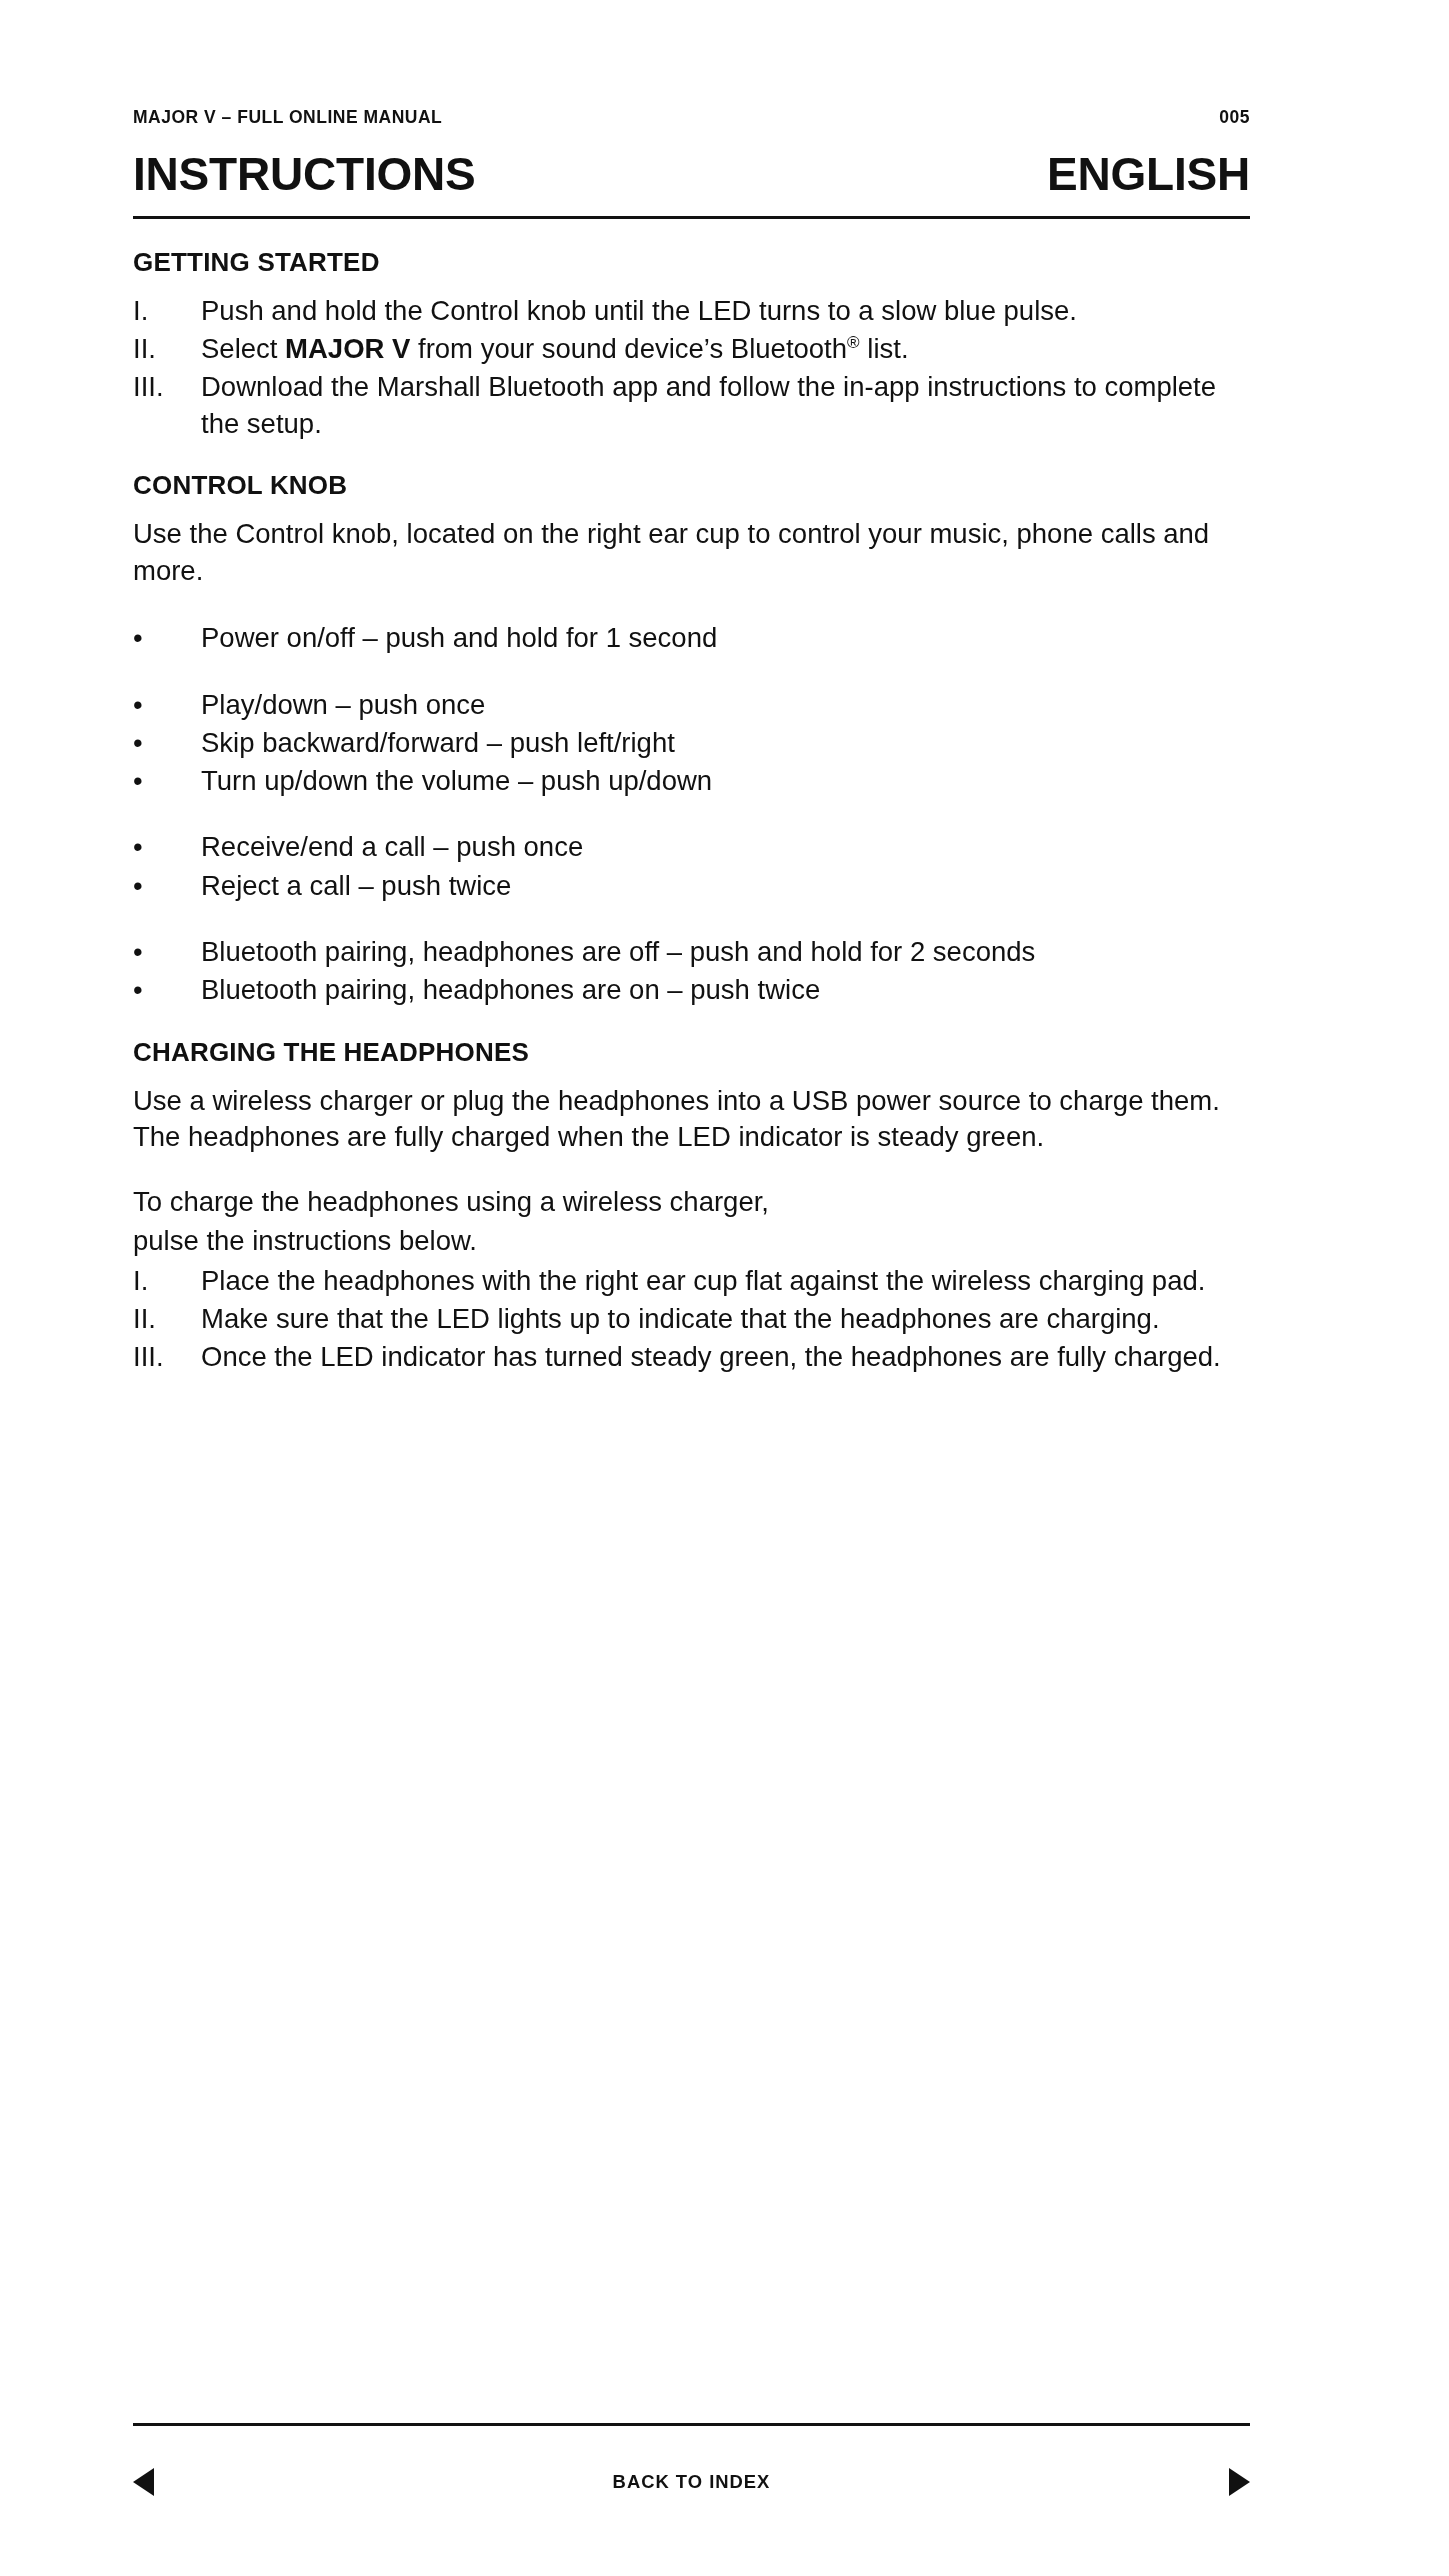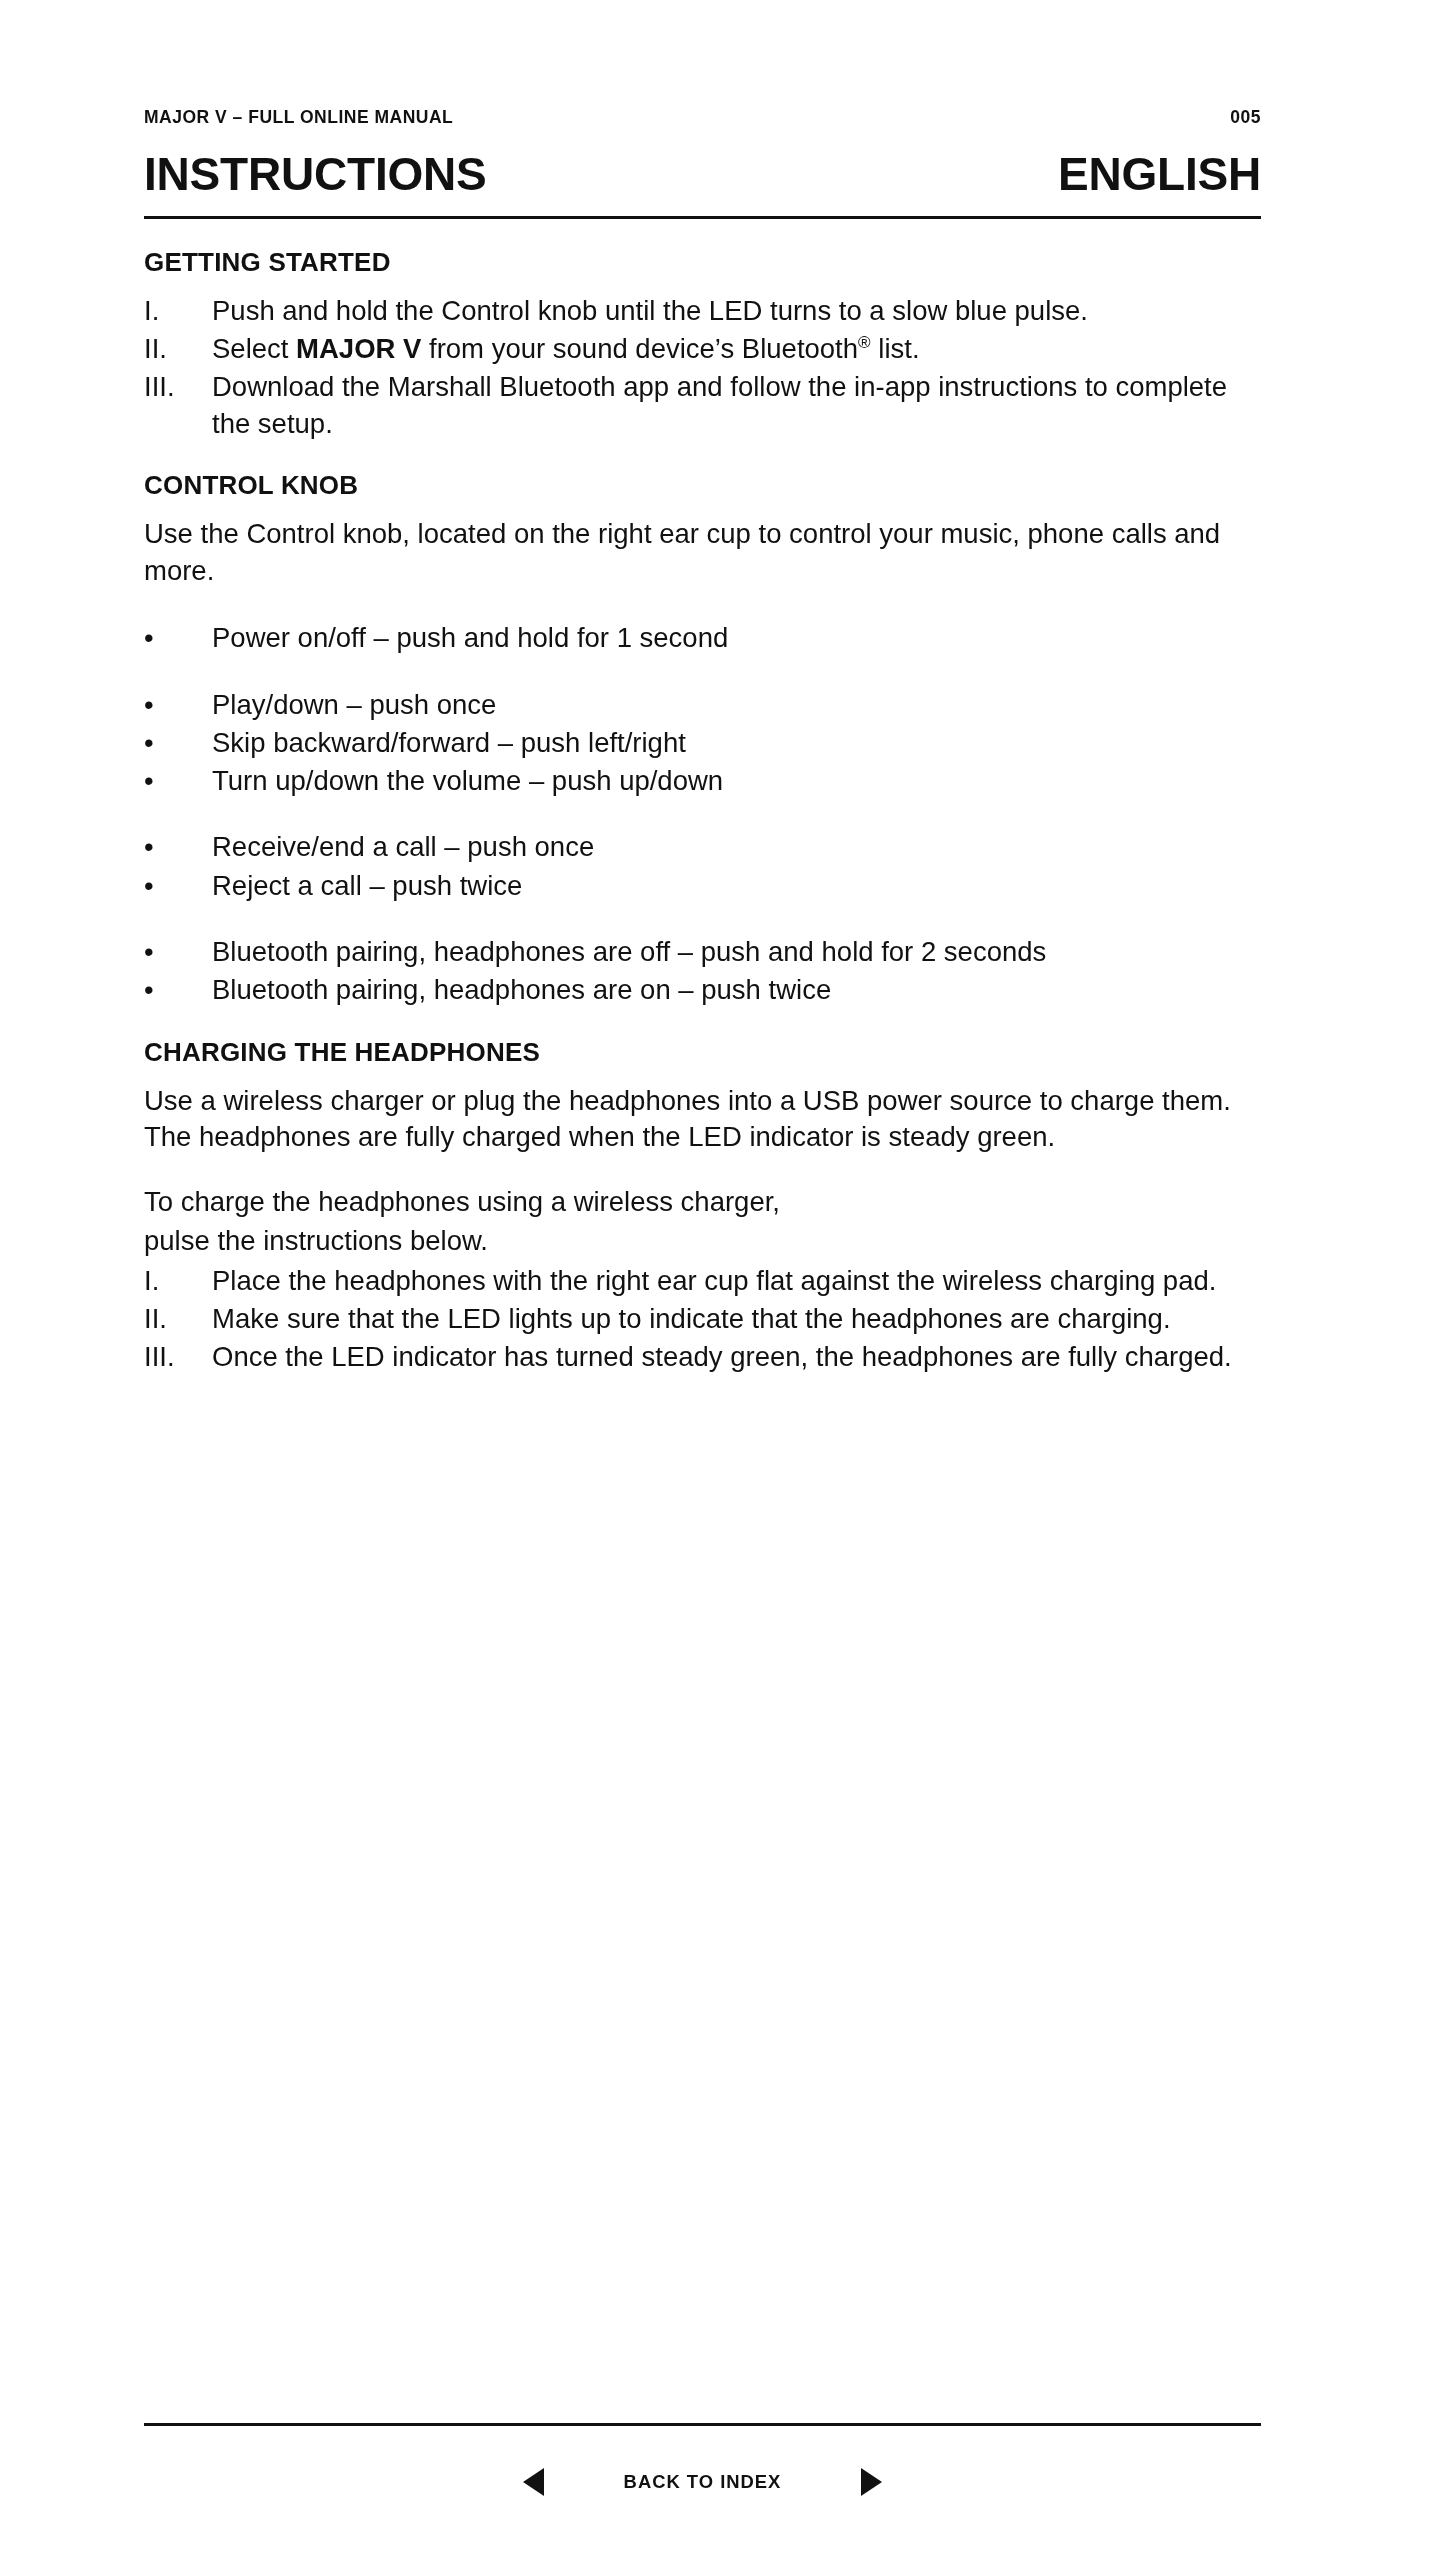--- a/index.html
+++ b/index.html
@@ -10,21 +10,21 @@
   body {
     width: 1449px;
     height: 2576px;
     font-family: "Liberation Sans", sans-serif;
     color: #111111;
     position: relative;
     overflow: hidden;
   }
   .page {
     position: absolute;
-    left: 15px; top: 0;
+    left: 4px; top: 0;
     width: 1375px;
     height: 2576px;
     box-sizing: border-box;
     padding: 0 129px;
   }
   .header-row {
     display: flex;
     justify-content: space-between;
     align-items: baseline;
     padding-top: 107px;
@@ -107,21 +107,21 @@
     left: 129px;
     right: 129px;
     bottom: 0;
   }
   .footer-rule {
     border-bottom: 3.3px solid #111111;
   }
   .footer-nav {
     display: flex;
     align-items: center;
-    justify-content: center;
+    justify-content: space-between;
     gap: 80px;
     padding: 42px 0 80px 0;
   }
   .footer-label {
     font-size: 18.4px;
     font-weight: bold;
     letter-spacing: 1px;
   }
   .tri {
     width: 0; height: 0;

